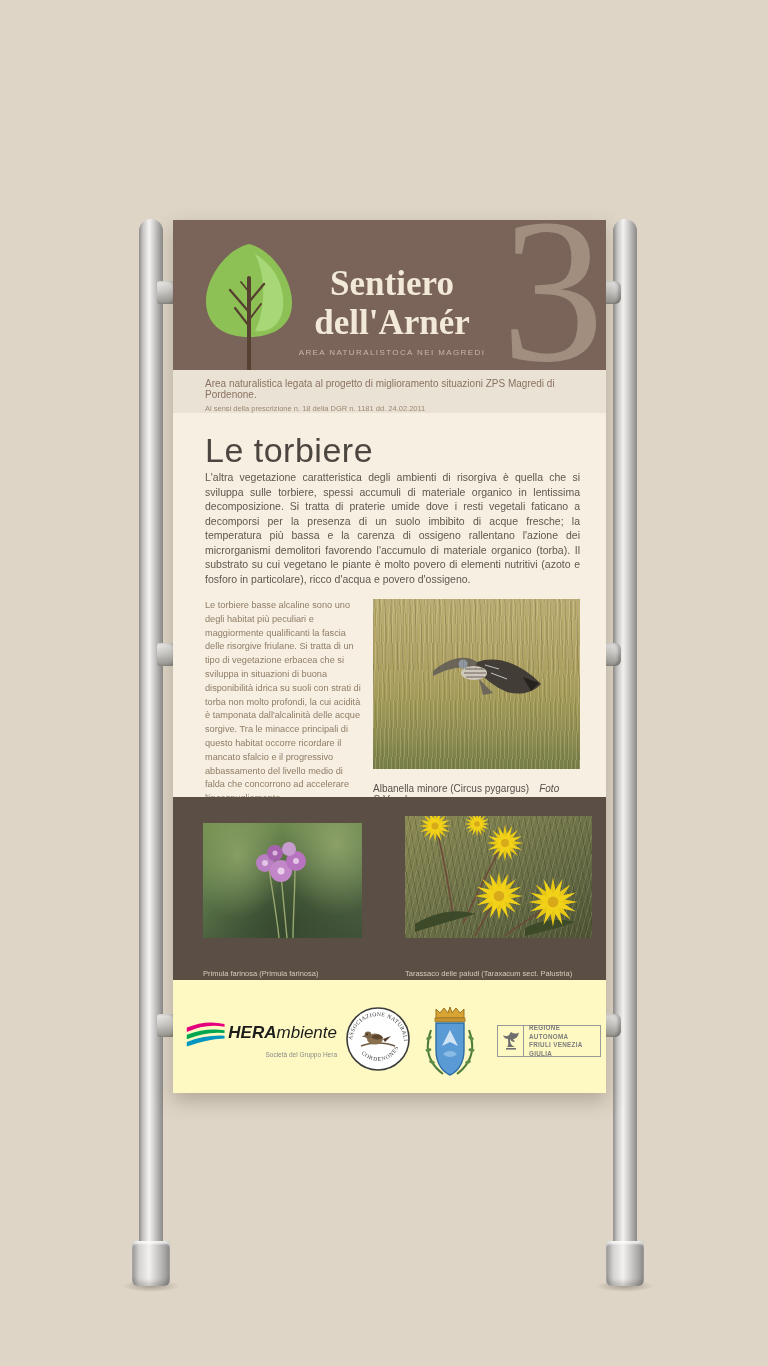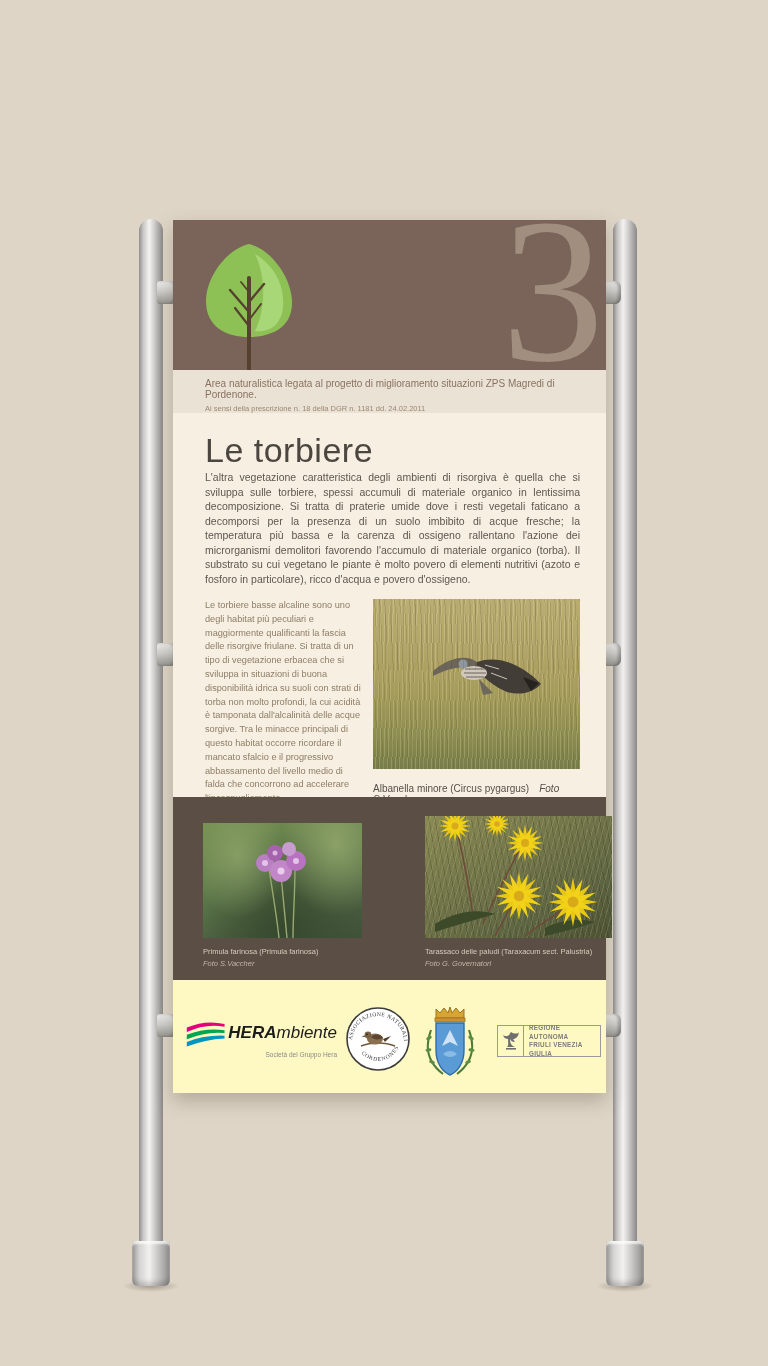--- a/index.html
+++ b/index.html
@@ -65,23 +65,23 @@
       repeating-linear-gradient(87deg, rgba(90,84,40,.20) 0 1px, rgba(0,0,0,0) 1px 5px),
       linear-gradient(180deg,#bcae72 0%,#b2a466 32%,#a39a58 58%,#8d8d50 80%,#767d47 100%); }
   .bird-photo .seeds { position:absolute; left:0; top:0; width:100%; height:42%;
     background:repeating-linear-gradient(90deg, rgba(74,66,38,.28) 0 1px, rgba(0,0,0,0) 1px 6px); opacity:.55; }
   .bird-caption { margin-top:14px; font-size:10px; color:#55504a; }
   .bird-caption .credit { font-style:italic; margin-left:10px; }
 
   
   .gallery { width:100%; height:183px; background:#5b4f45; padding:0 24px 0 30px; }
   .g-row { display:flex; align-items:flex-end; }
-  .fig { display:flex; flex-direction:column; }
+  .fig { display:flex; flex-direction:column;gap:22px; }
   .fig1 { width:159px; margin-top:26px; }
-  .fig2 { width:186px; margin-left:47px; margin-top:19px;padding-left:16px; }
+  .fig2 { width:186px; margin-left:27px; margin-top:19px;padding-left:16px; }
   .fig1 .g-photo { width:159px; height:115px; }
   .fig2 .g-photo { width:187px; height:122px; }
   .g-photo { position:relative; overflow:hidden; }
   .primula-bg {
     background:
       radial-gradient(70px 90px at 22% 28%, rgba(140,162,104,.85) 0%, rgba(140,162,104,0) 70%),
       radial-gradient(80px 100px at 84% 18%, rgba(150,170,110,.8) 0%, rgba(150,170,110,0) 72%),
       radial-gradient(110px 130px at 50% 92%, rgba(52,70,44,.9) 0%, rgba(52,70,44,0) 78%),
       linear-gradient(160deg,#74904f 0%,#5d784a 45%,#4b6040 75%,#41523a 100%); }
   .taraxacum-bg {
@@ -135,20 +135,25 @@
         <path d="M58,14 C78,26 88,46 86,68 C84,85 72,93 58,91 C68,72 70,38 58,14 Z" fill="#a8d777"></path>
         <g stroke="#56402f" fill="none" stroke-linecap="round">
           <path d="M52,130 L52,38" stroke-width="4"></path>
           <path d="M52,72 L33,50" stroke-width="2.4"></path>
           <path d="M52,62 L67,44" stroke-width="2.4"></path>
           <path d="M52,86 L38,68" stroke-width="2.2"></path>
           <path d="M52,80 L64,64" stroke-width="2"></path>
           <path d="M52,52 L44,42" stroke-width="1.8"></path>
         </g>
       </svg>
+      <div class="title-block">
+        <div class="title-line">Sentiero</div>
+        <div class="title-line">dell'Arnér</div>
+        <div class="hdr-tagline">AREA NATURALISTOCA NEI MAGREDI</div>
+      </div>
       <div class="big3">3</div>
     </div>
 
     <div class="strap">
       <div class="strap-l1">Area naturalistica legata al progetto di miglioramento situazioni ZPS Magredi di Pordenone.</div>
       <div class="strap-l2">Ai sensi della prescrizione n. 18 della DGR n. 1181 dd. 24.02.2011</div>
     </div>
 
     <div class="main">
       <div class="main-heading">Le torbiere</div>

